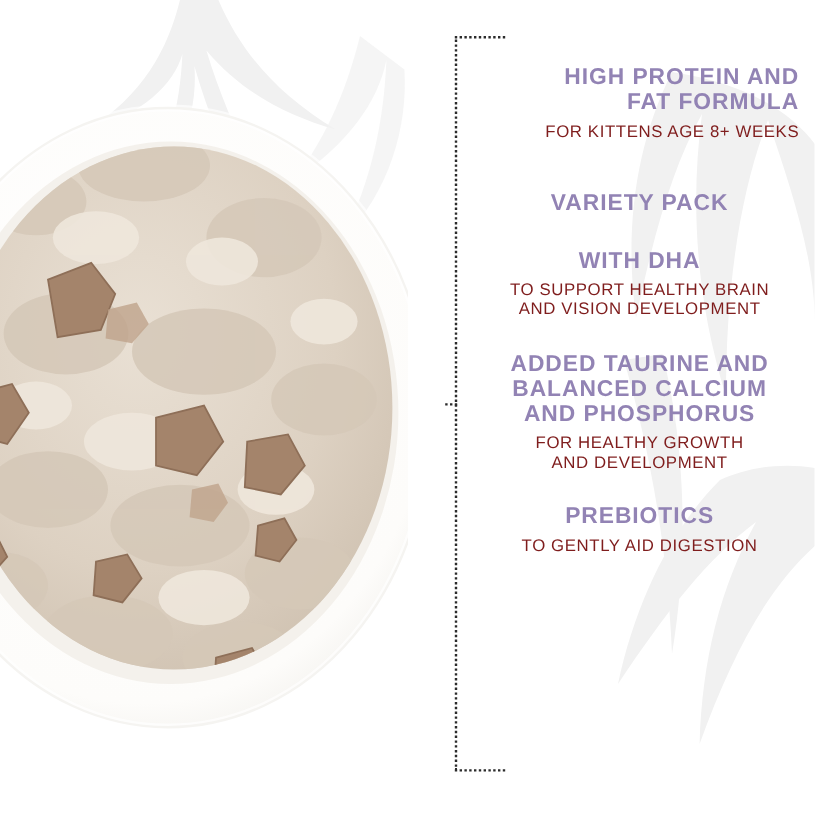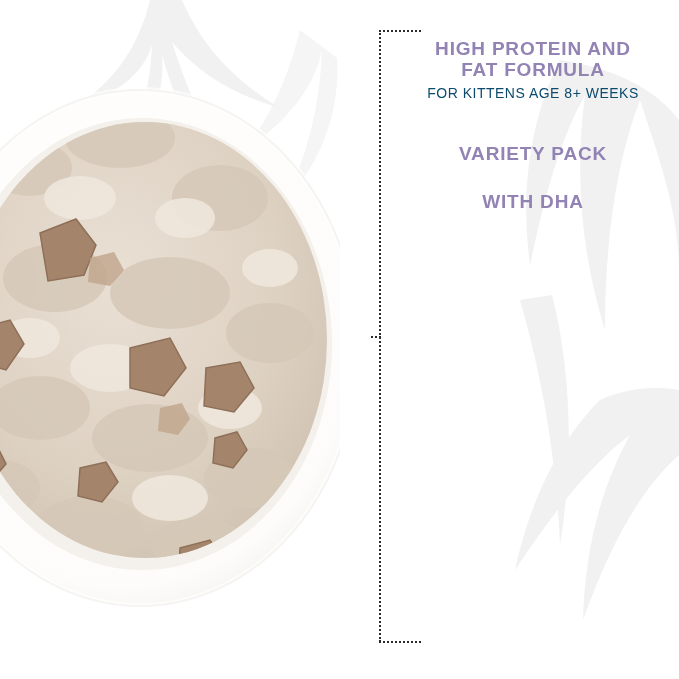--- a/index.html
+++ b/index.html
@@ -86,21 +86,21 @@
   .f-head {
     color: #9283b4;
     font-weight: 700;
     letter-spacing: 0.8px;
     line-height: 1.12;
     font-size: 19px;
     text-transform: uppercase;
   }
 
   .f-sub {
-    color: #0c4a6e;
+    color: #7f1d1d;
     font-weight: 400;
     letter-spacing: 0.5px;
     line-height: 1.18;
     font-size: 14px;
     text-transform: uppercase;
     margin-top: 4px;
   }
 
   .f-sub.small {
     font-size: 13px;
@@ -197,35 +197,48 @@
     <ellipse cx="170" cy="270" rx="218" ry="258" fill="none" stroke="#ffffff" stroke-width="6" opacity="0.65"></ellipse>
   </svg>
 
   <div class="divider"></div>
   <div class="divider-cap top"></div>
   <div class="divider-cap bottom"></div>
   <div class="divider-tick"></div>
 
   <div class="features">
 
-    <div class="feature" style="margin-top:2px;">
+    <div class="feature" style="margin-top:18px;text-align:right;">
       <div class="f-head" style="white-space:pre-line;">HIGH PROTEIN AND
 FAT FORMULA</div>
       <div class="f-sub" style="white-space:pre-line;">FOR KITTENS AGE 8+ WEEKS</div>
     </div>
 
     <div class="feature" style="margin-top:42px;">
       <div class="f-head" style="white-space:pre-line;">VARIETY PACK</div>
     </div>
 
     <div class="feature" style="margin-top:27px;">
       <div class="f-head" style="white-space:pre-line;">WITH DHA</div>
-    </div>
-
-
+      <div class="f-sub" style="white-space:pre-line;">TO SUPPORT HEALTHY BRAIN
+AND VISION DEVELOPMENT</div>
+    </div>
+
+    <div class="feature" style="margin-top:27px;">
+      <div class="f-head" style="white-space:pre-line;">ADDED TAURINE AND
+BALANCED CALCIUM
+AND PHOSPHORUS</div>
+      <div class="f-sub" style="white-space:pre-line;">FOR HEALTHY GROWTH
+AND DEVELOPMENT</div>
+    </div>
+
+    <div class="feature" style="margin-top:27px;">
+      <div class="f-head" style="white-space:pre-line;">PREBIOTICS</div>
+      <div class="f-sub" style="white-space:pre-line;">TO GENTLY AID DIGESTION</div>
+    </div>
 
     <div class="feature" style="margin-top:27px;">
     </div>
 
 
   </div>
 
 </div>
 
 </body></html>

